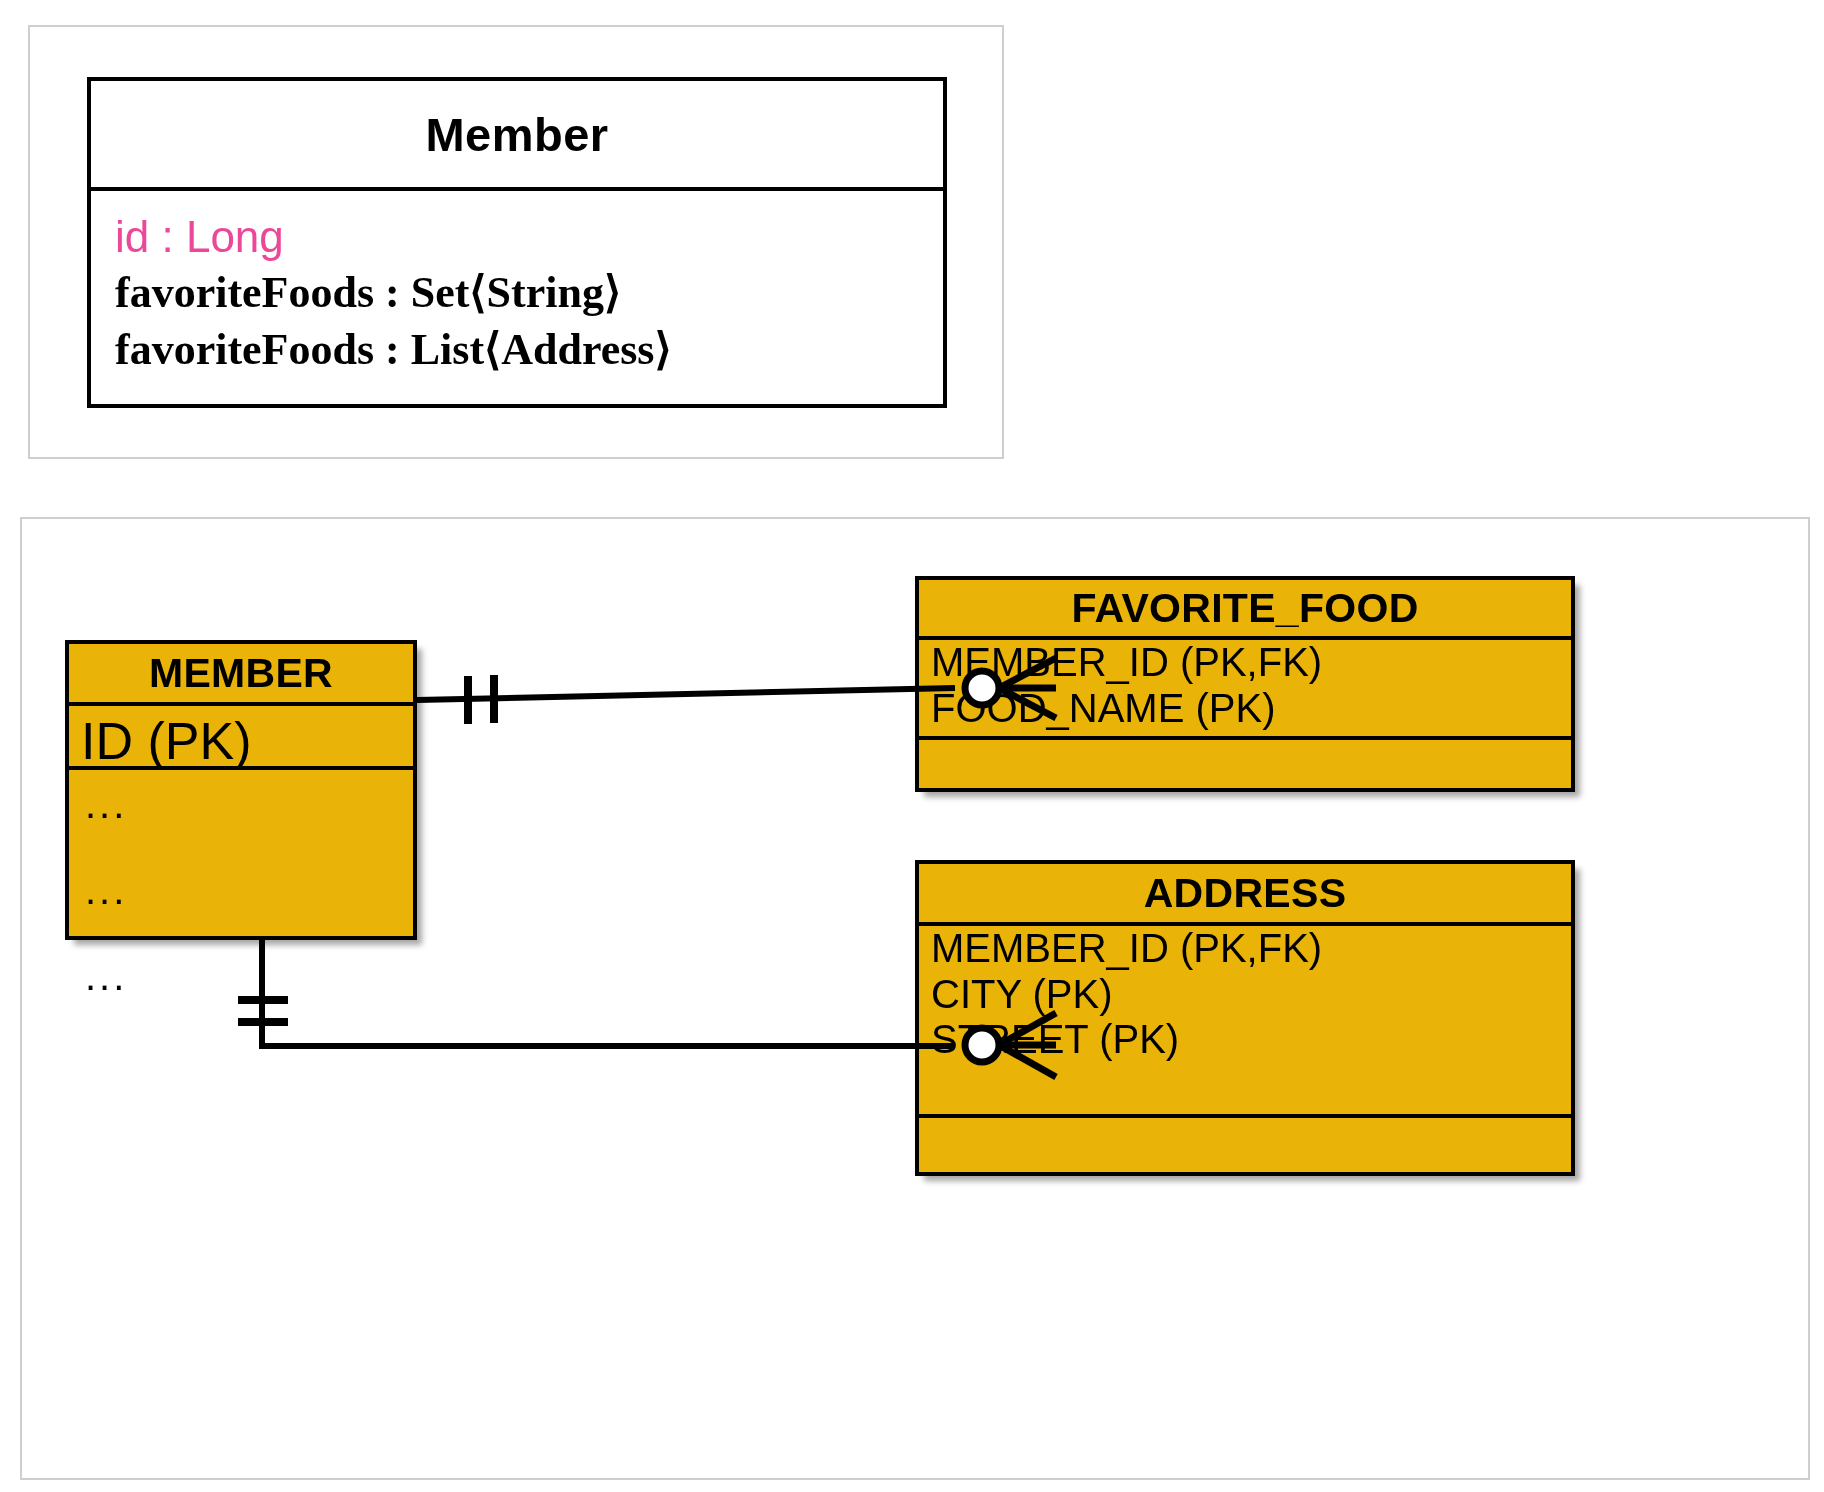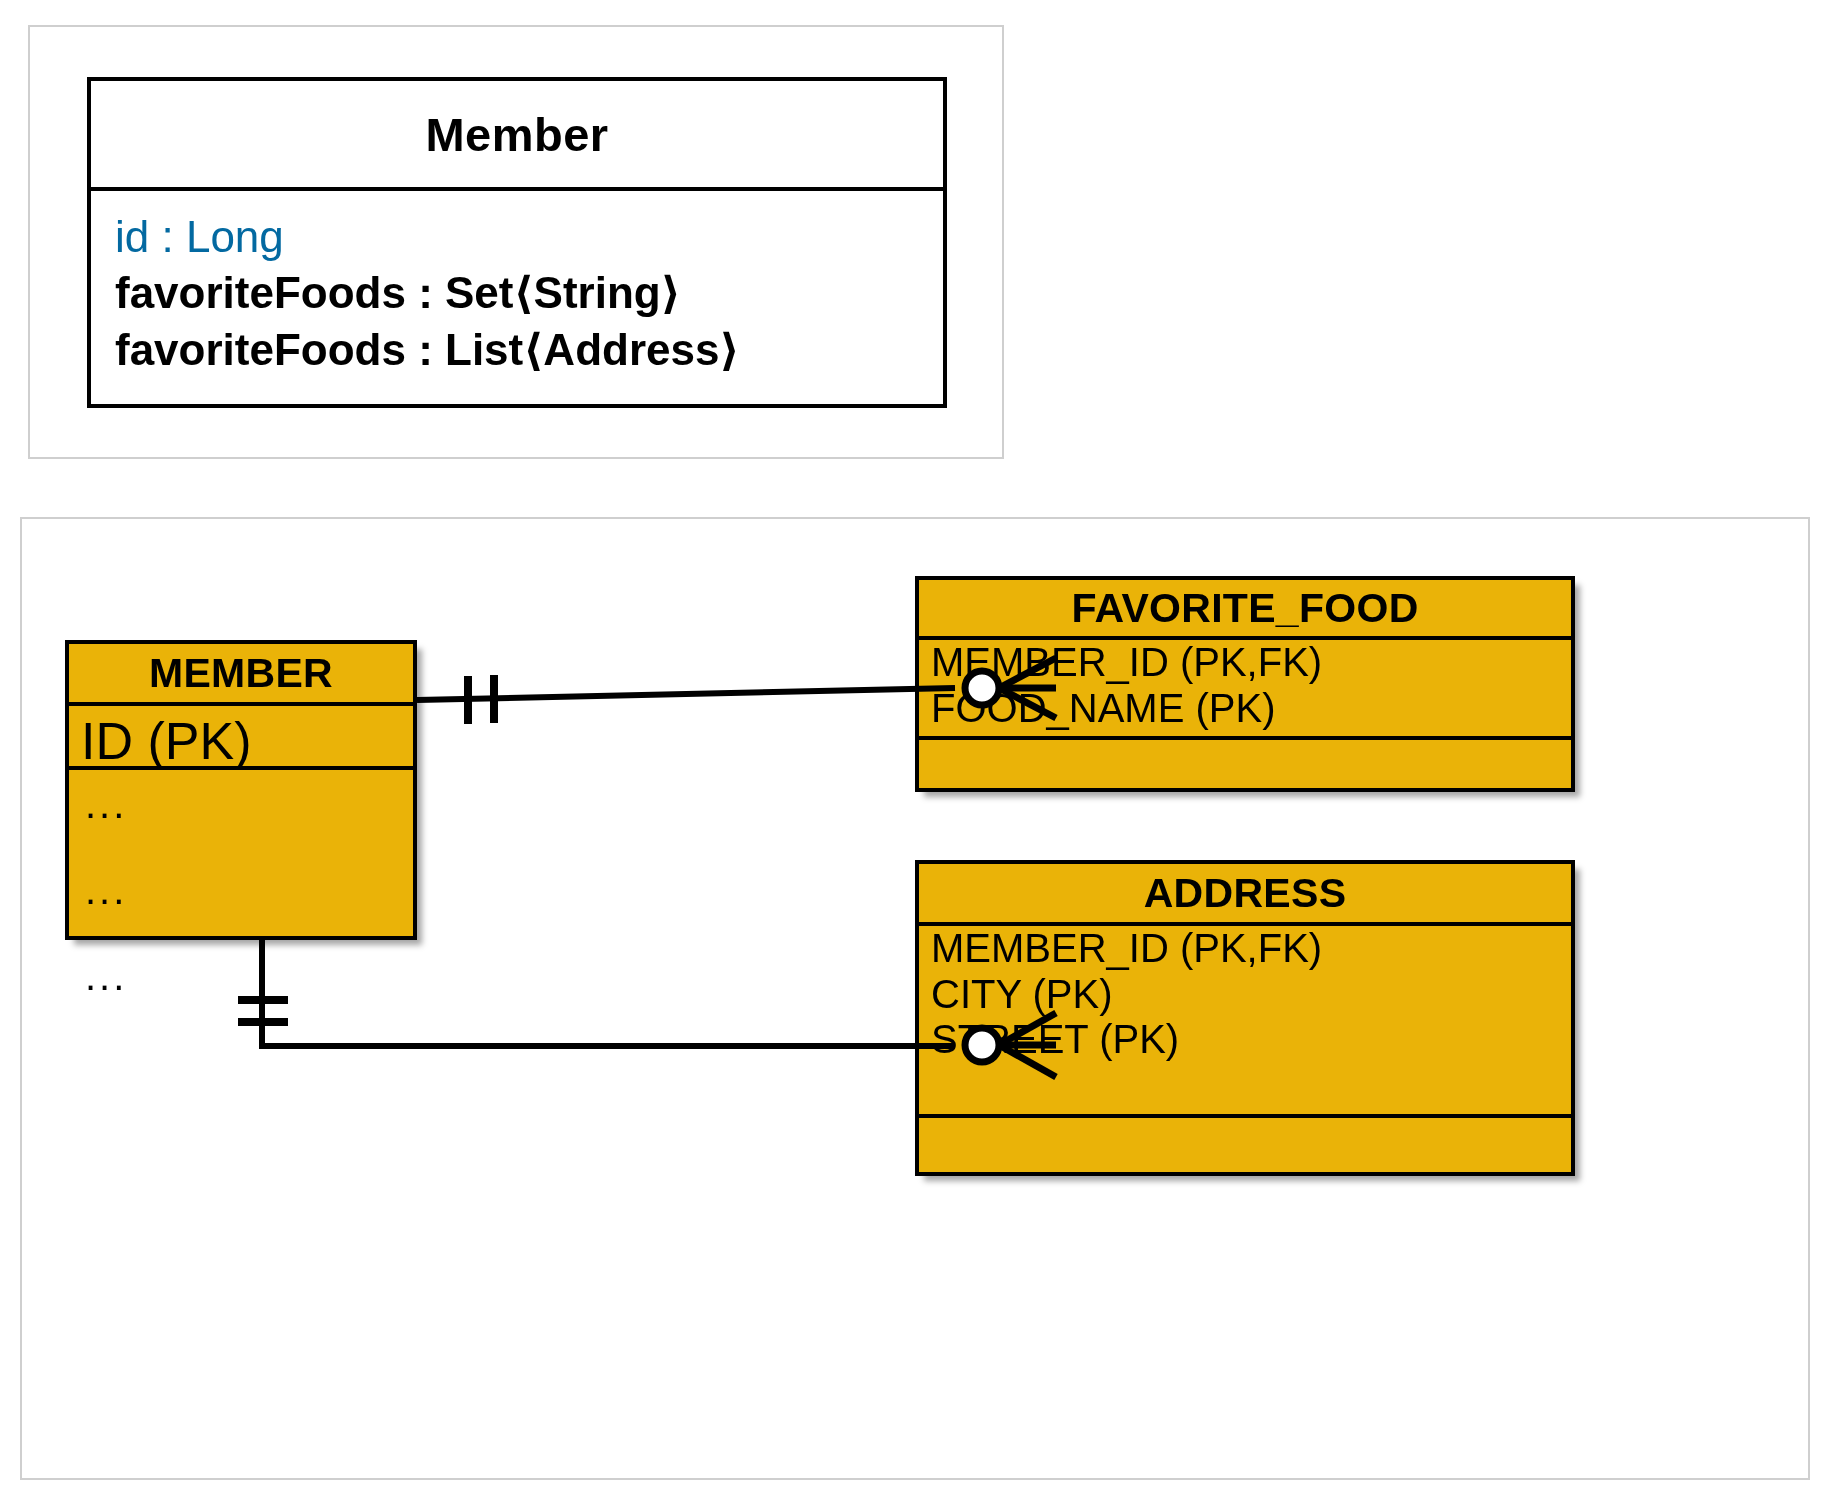--- a/index.html
+++ b/index.html
@@ -19,22 +19,22 @@
     background:#fff;border:4px solid #000;box-sizing:border-box;}
   #uml-class .compartment-title{
     height:110px;display:flex;align-items:center;justify-content:center;
     border-bottom:4px solid #000;box-sizing:border-box;
   }
   #uml-class .class-name{font-size:47px;font-weight:700;letter-spacing:.5px;}
   #uml-class .compartment-attrs{
     box-sizing:border-box;padding:18px 24px 0 24px;
   }
   #uml-class .attr{font-size:44px;line-height:1.28;white-space:pre;}
-  #uml-class .attr.thin{font-weight:400;color:#0369a1;}
-  #uml-class .attr.bold{font-weight:700;}
+  #uml-class .attr.thin{font-weight:400;color:#ec4899;}
+  #uml-class .attr.bold{font-weight:700;font-family:Liberation Serif, serif;}
 
   
   .er-table{position:absolute;background:#eab308;border:4px solid #000;box-sizing:border-box;
     box-shadow:7px 7px 6px -2px rgba(0,0,0,.35);}
   .er-table .tbl-title{
     display:flex;align-items:center;justify-content:center;
     border-bottom:4px solid #000;box-sizing:border-box;
     font-size:41px;font-weight:700;letter-spacing:.3px;
   }
   .er-table .tbl-cols{box-sizing:border-box;padding:2px 10px 4px 12px;}

